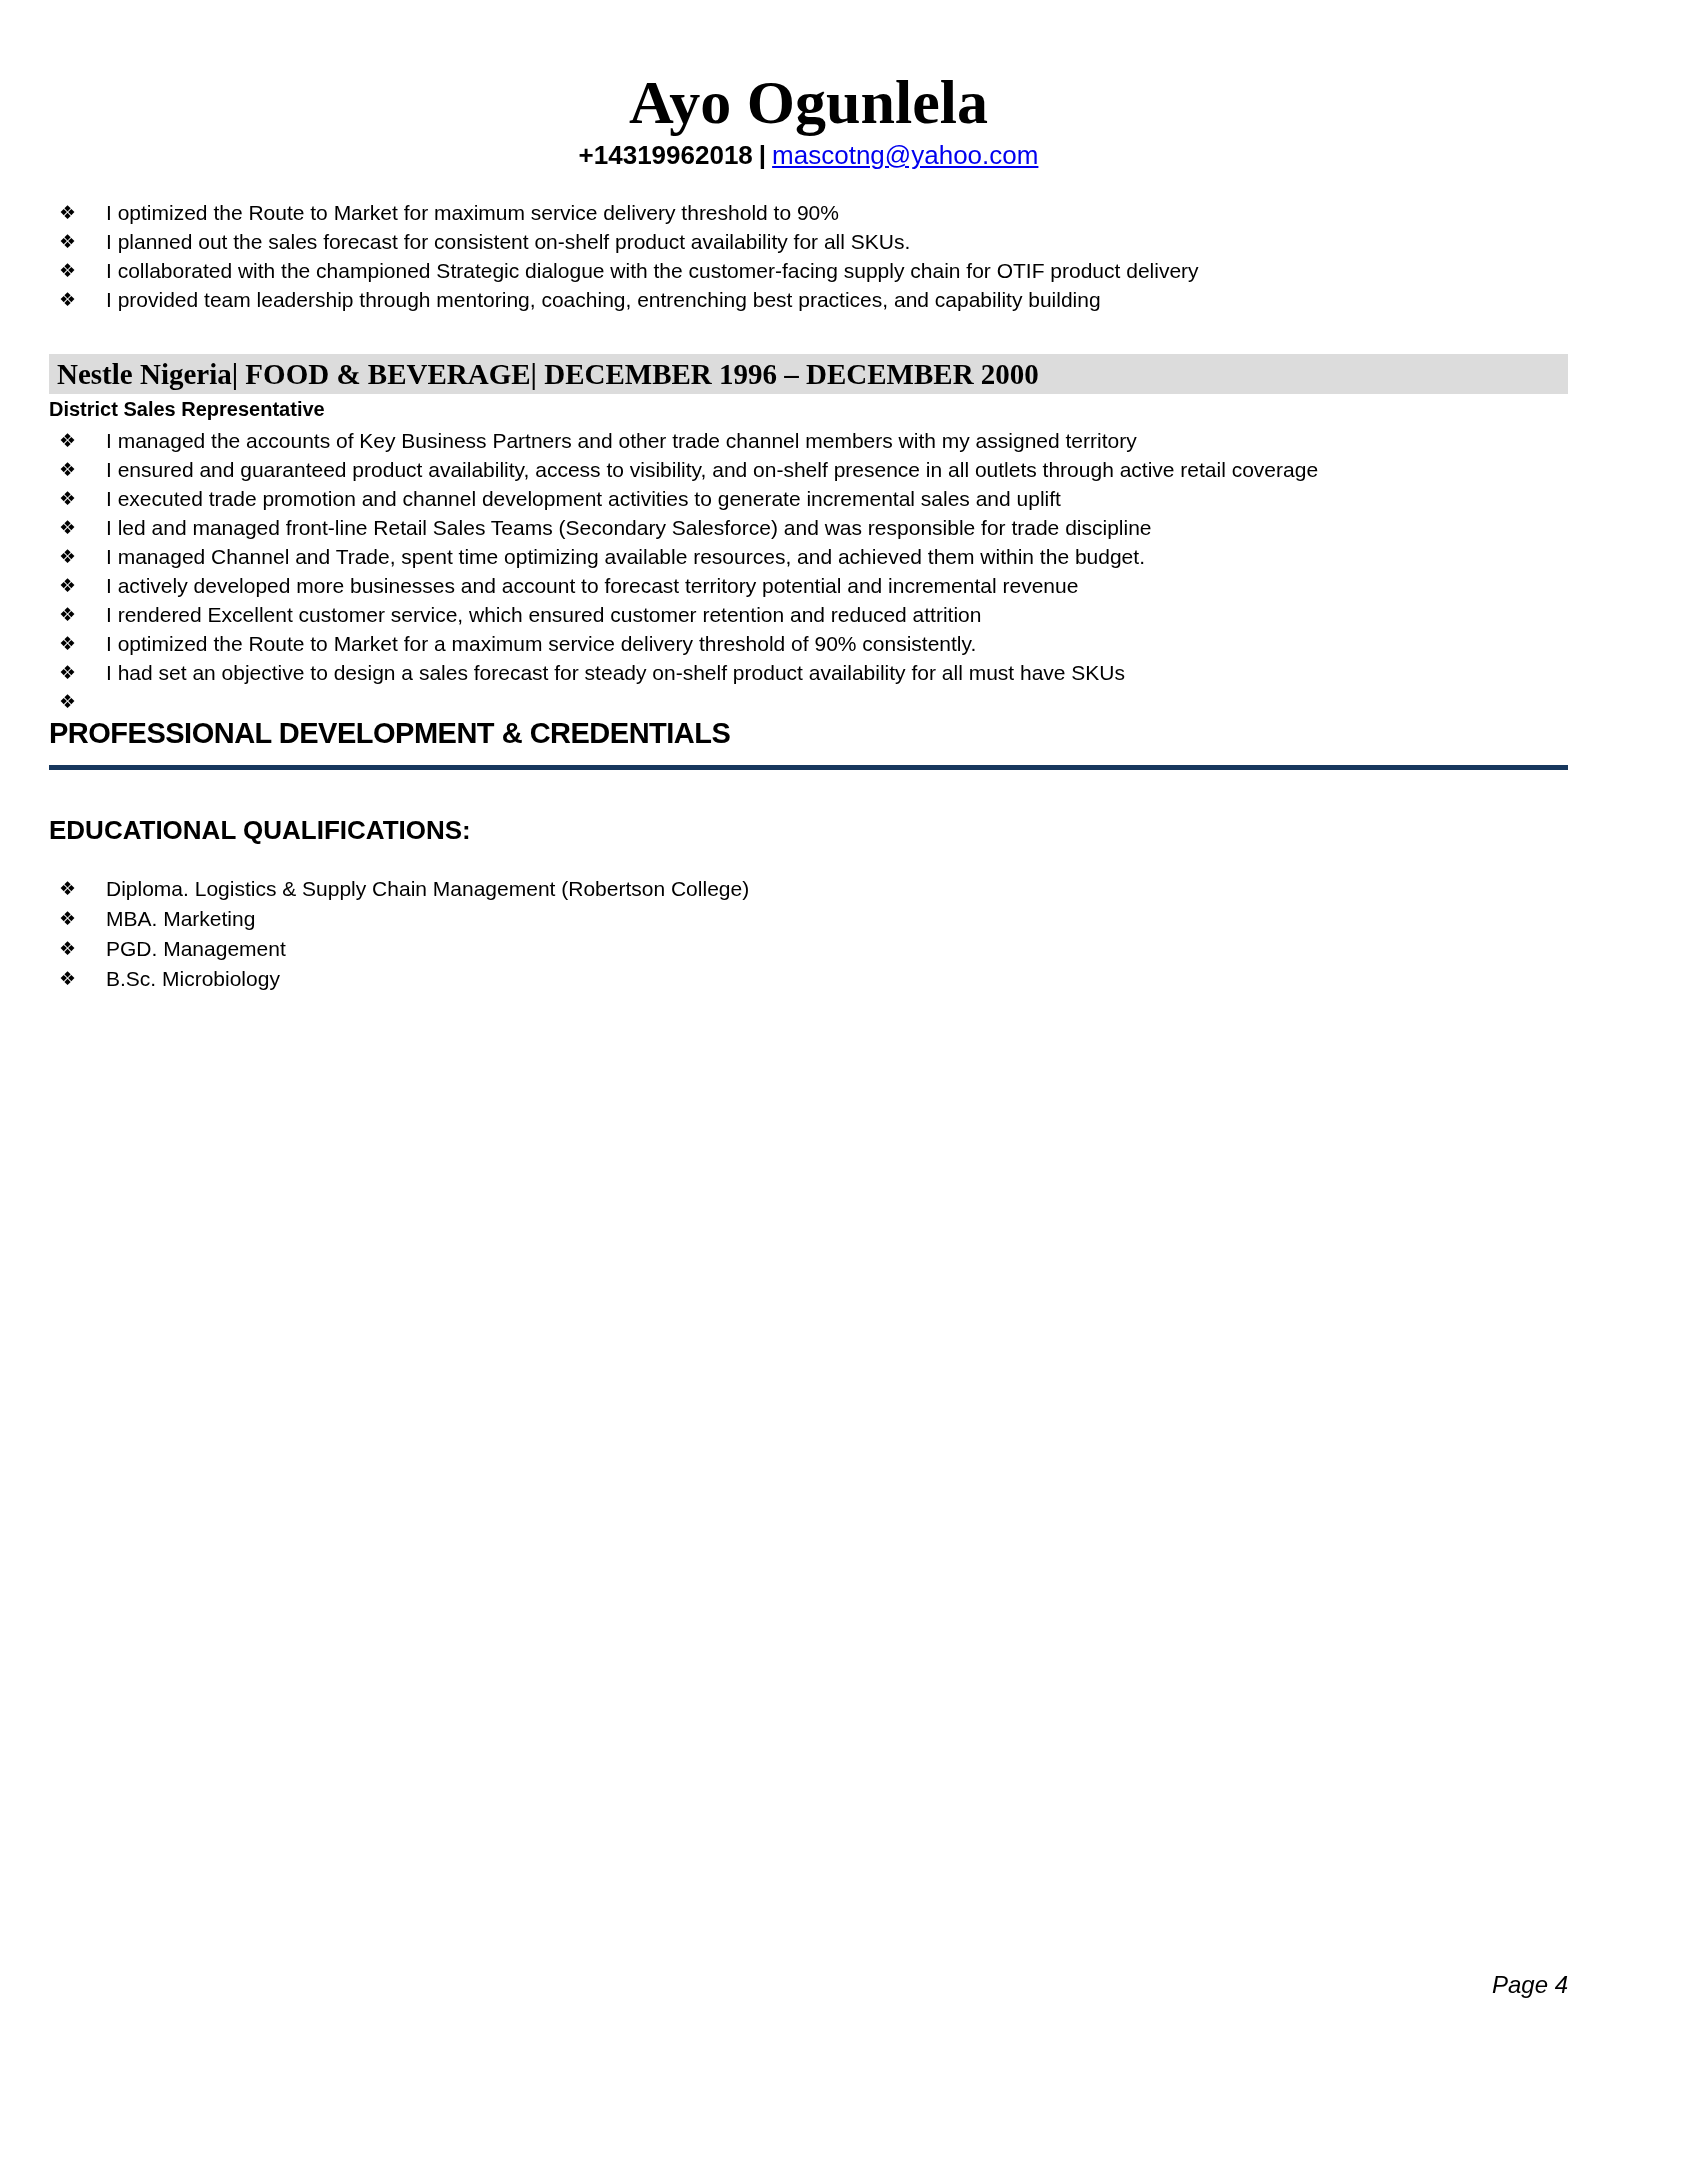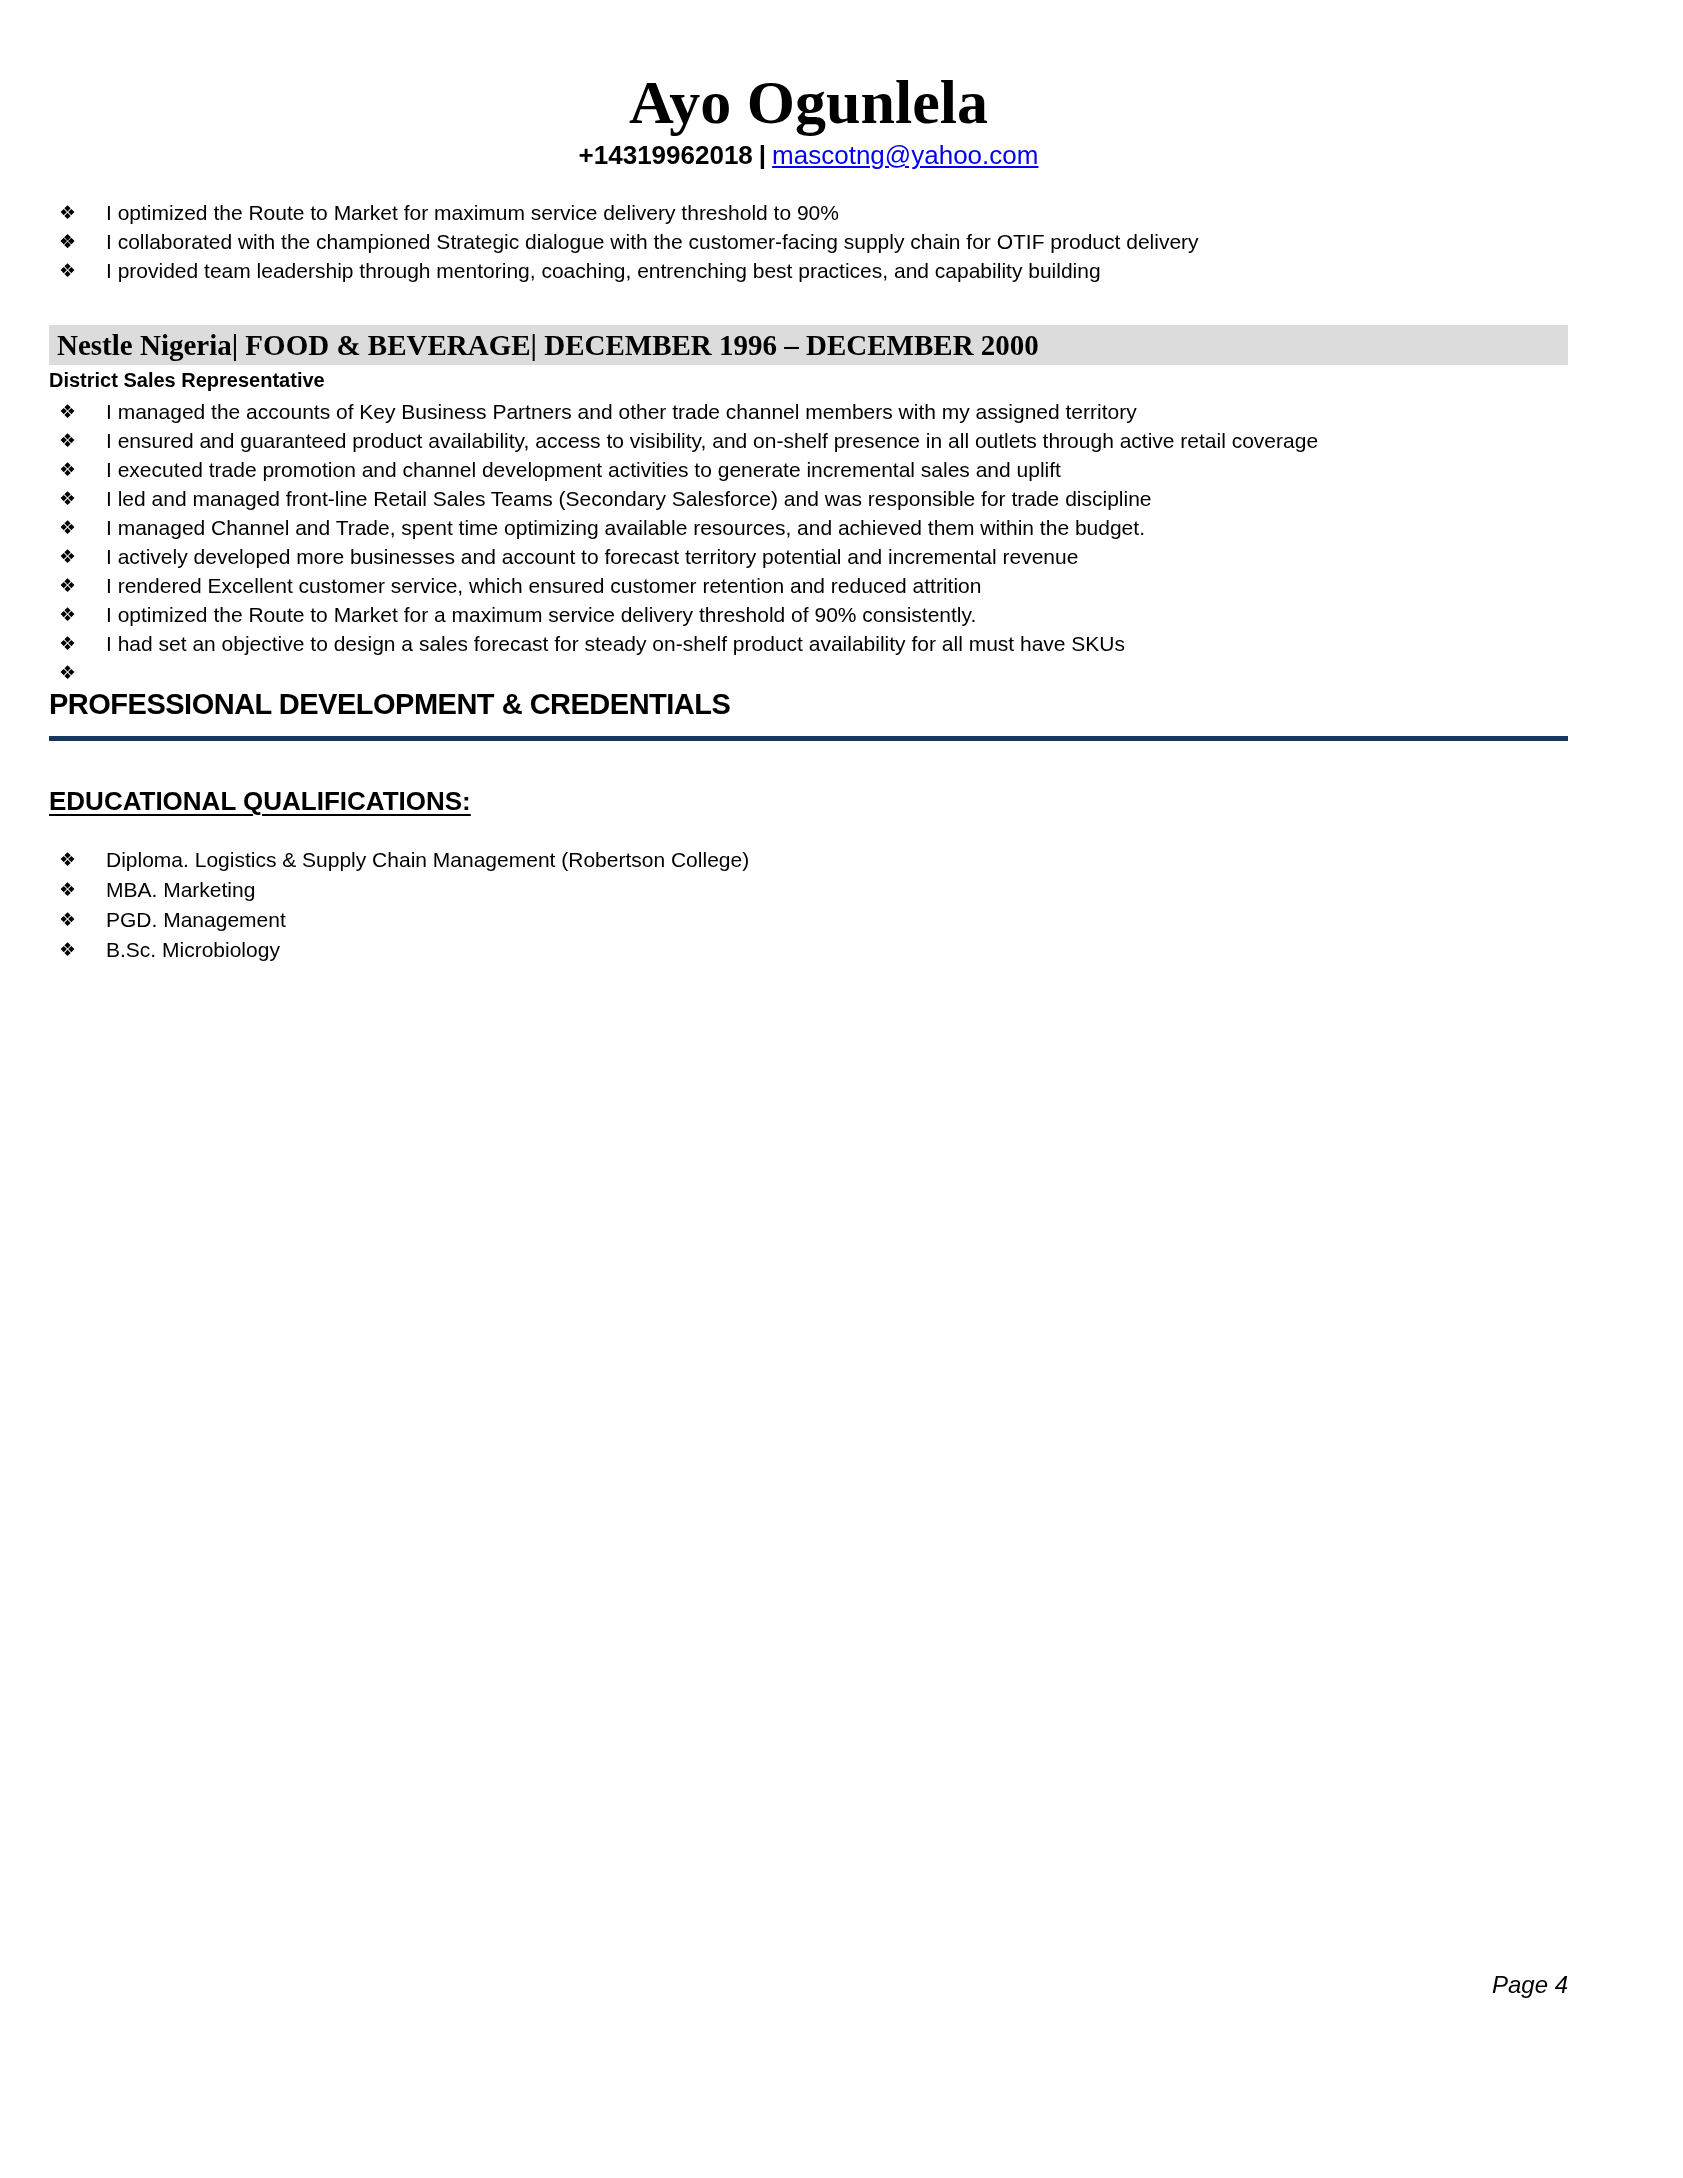--- a/index.html
+++ b/index.html
@@ -86,21 +86,20 @@
     height: 5px;
     width: 100%;
     background: var(--accent-rule, #17375D);
     border: none;
   }
   .sub-heading {
     margin-top: 44px;
     font-weight: bold;
     font-size: 26px;
     line-height: 32px;
-    text-decoration: underline;
     text-decoration-thickness: 2px;
     text-underline-offset: 4px;
   }
   
   .page-number {
     position: absolute;
     top: 1970px;
     right: 115px;
     font-style: italic;
     font-size: 24px;
@@ -113,21 +112,21 @@
 <div class="page">
 
   <h1 class="name">Ayo Ogunlela</h1>
 
   <div class="contact">
     <span>+14319962018</span><span class="sep">|</span><a href="#">mascotng@yahoo.com</a>
   </div>
 
   <ul class="diamond-list intro-list">
     <li><span class="bullet">❖</span><span>I optimized the Route to Market for maximum service delivery threshold to 90%</span></li>
-    <li><span class="bullet">❖</span></li>
+    <li><span class="bullet">❖</span><span>I planned out the sales forecast for consistent on-shelf product availability for all SKUs.</span></li>
     <li><span class="bullet">❖</span><span>I collaborated with the championed Strategic dialogue with the customer-facing supply chain for OTIF product delivery</span></li>
     <li><span class="bullet">❖</span><span>I provided team leadership through mentoring, coaching, entrenching best practices, and capability building</span></li>
   </ul>
 
   <div class="employer-bar">Nestle Nigeria| FOOD &amp; BEVERAGE| DECEMBER 1996 – DECEMBER 2000</div>
 
   <h3 class="role-title">District Sales Representative</h3>
 
   <ul class="diamond-list role-list">
     <li><span class="bullet">❖</span><span>I managed the accounts of Key Business Partners and other trade channel members with my assigned territory</span></li>

